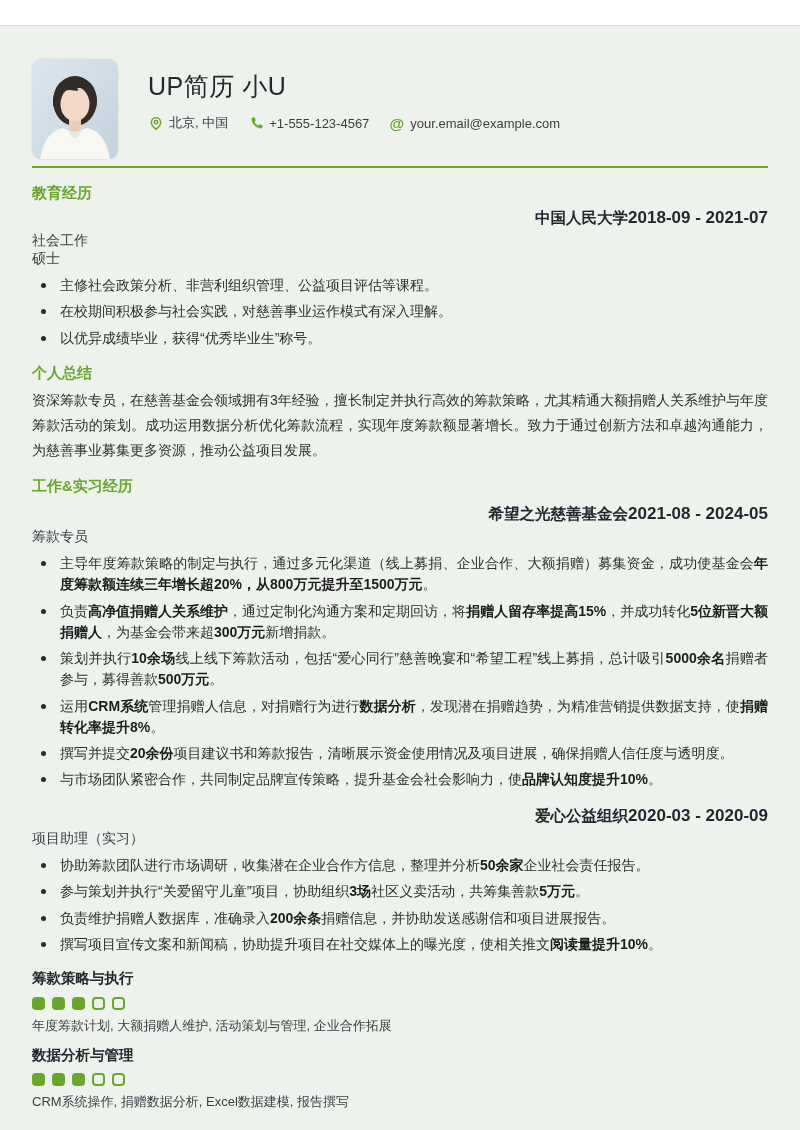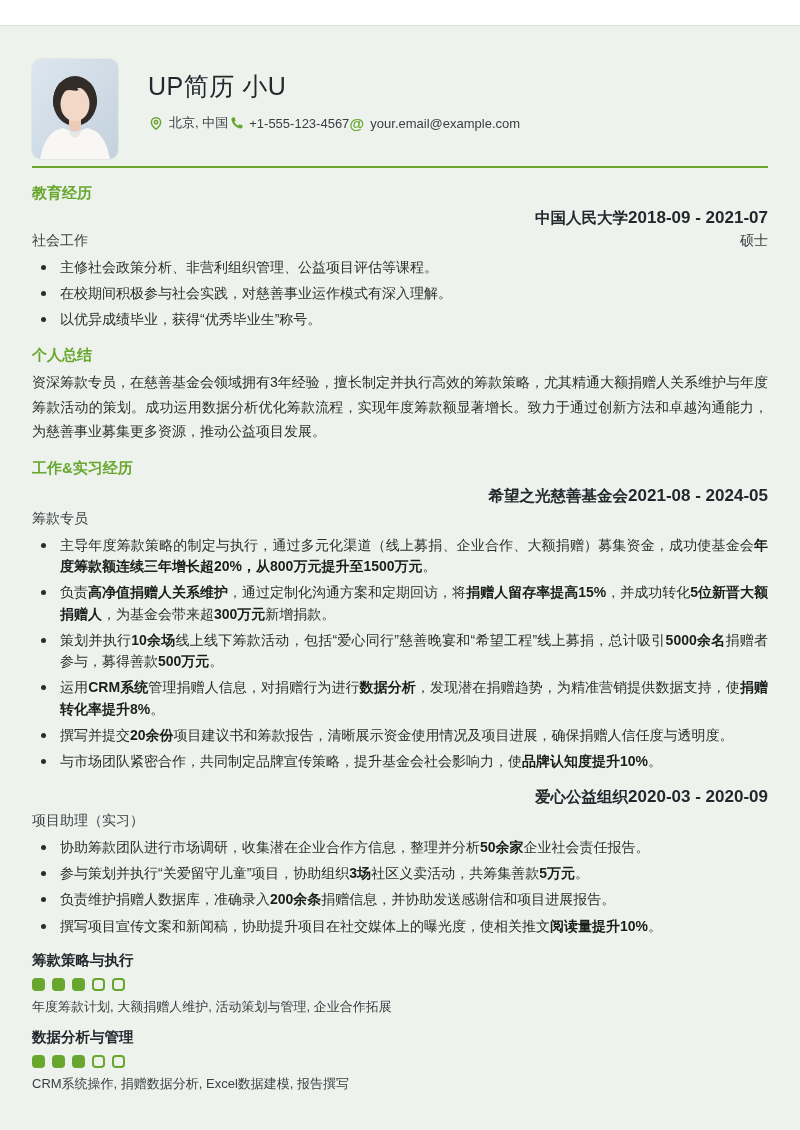--- a/index.html
+++ b/index.html
@@ -14,34 +14,34 @@
   }
   .topbar{position:absolute;top:0;left:0;width:800px;height:26px;background:#fff;border-bottom:1px solid #dbded9;}
   .page{position:absolute;top:26px;left:0;width:800px;padding:0 32px 10px;}
 
   
   .rheader{display:flex;margin-top:33px;}
   .photo{width:86px;height:100px;border-radius:9px;overflow:hidden;flex:0 0 86px;box-shadow:0 0 0 1px rgba(0,0,0,0.04);}
   .photo svg{display:block;width:86px;height:100px;}
   .hinfo{margin-left:30px;padding-top:12px;}
   h1{margin:0;font-size:25px;font-weight:400;color:var(--dark);letter-spacing:.5px;line-height:1.2;}
-  .contacts{display:flex;align-items:center;margin-top:13px;font-size:13px;color:#3a3f44;}
+  .contacts{display:flex;align-items:center;gap:20px;margin-top:13px;font-size:13px;color:#3a3f44;}
   .contact{display:flex;align-items:center;gap:6px;}
   .cicon{display:inline-flex;width:15px;height:15px;align-items:center;justify-content:center;color:var(--accent);}
   .at{font-size:15px;font-weight:700;color:var(--accent);line-height:1;}
   .divider{border:none;border-top:2px solid var(--accent);margin:7px 0 0;}
 
   
   .sec-title{color:var(--accent);font-size:15px;font-weight:700;margin:0;line-height:1.3;}
   section.edu{margin-top:15px;}
   section.gap{margin-top:14px;}
   .rowline{display:flex;justify-content:flex-end;align-items:baseline;margin-top:5px;}
   .org{font-size:15.5px;font-weight:700;color:var(--dark);line-height:1.3;}
   .dates{font-size:17px;font-weight:700;color:var(--dark);white-space:nowrap;}
-  .subrow{display:flex;justify-content:space-between;font-size:14px;color:#3a3f44;margin-top:3px;line-height:1.3;}
+  .subrow{display:flex;justify-content:space-between;font-size:14px;color:#3a3f44;margin-top:3px;line-height:1.3;flex-direction:column;}
 
   ul.bullets{list-style:none;margin:8px 0 0;padding:0;}
   ul.bullets li{
     position:relative;padding-left:28px;margin-bottom:5px;
     font-size:14px;line-height:1.52;text-align:justify;color:var(--ink);
   }
   ul.bullets li::before{content:"";position:absolute;left:9px;top:8px;width:5px;height:5px;border-radius:50%;background:#2b2b2b;}
   b{font-weight:700;color:#1d1d1d;}
 
   .summary-text{margin:6px 0 0;font-size:14px;line-height:1.76;text-align:justify;}

